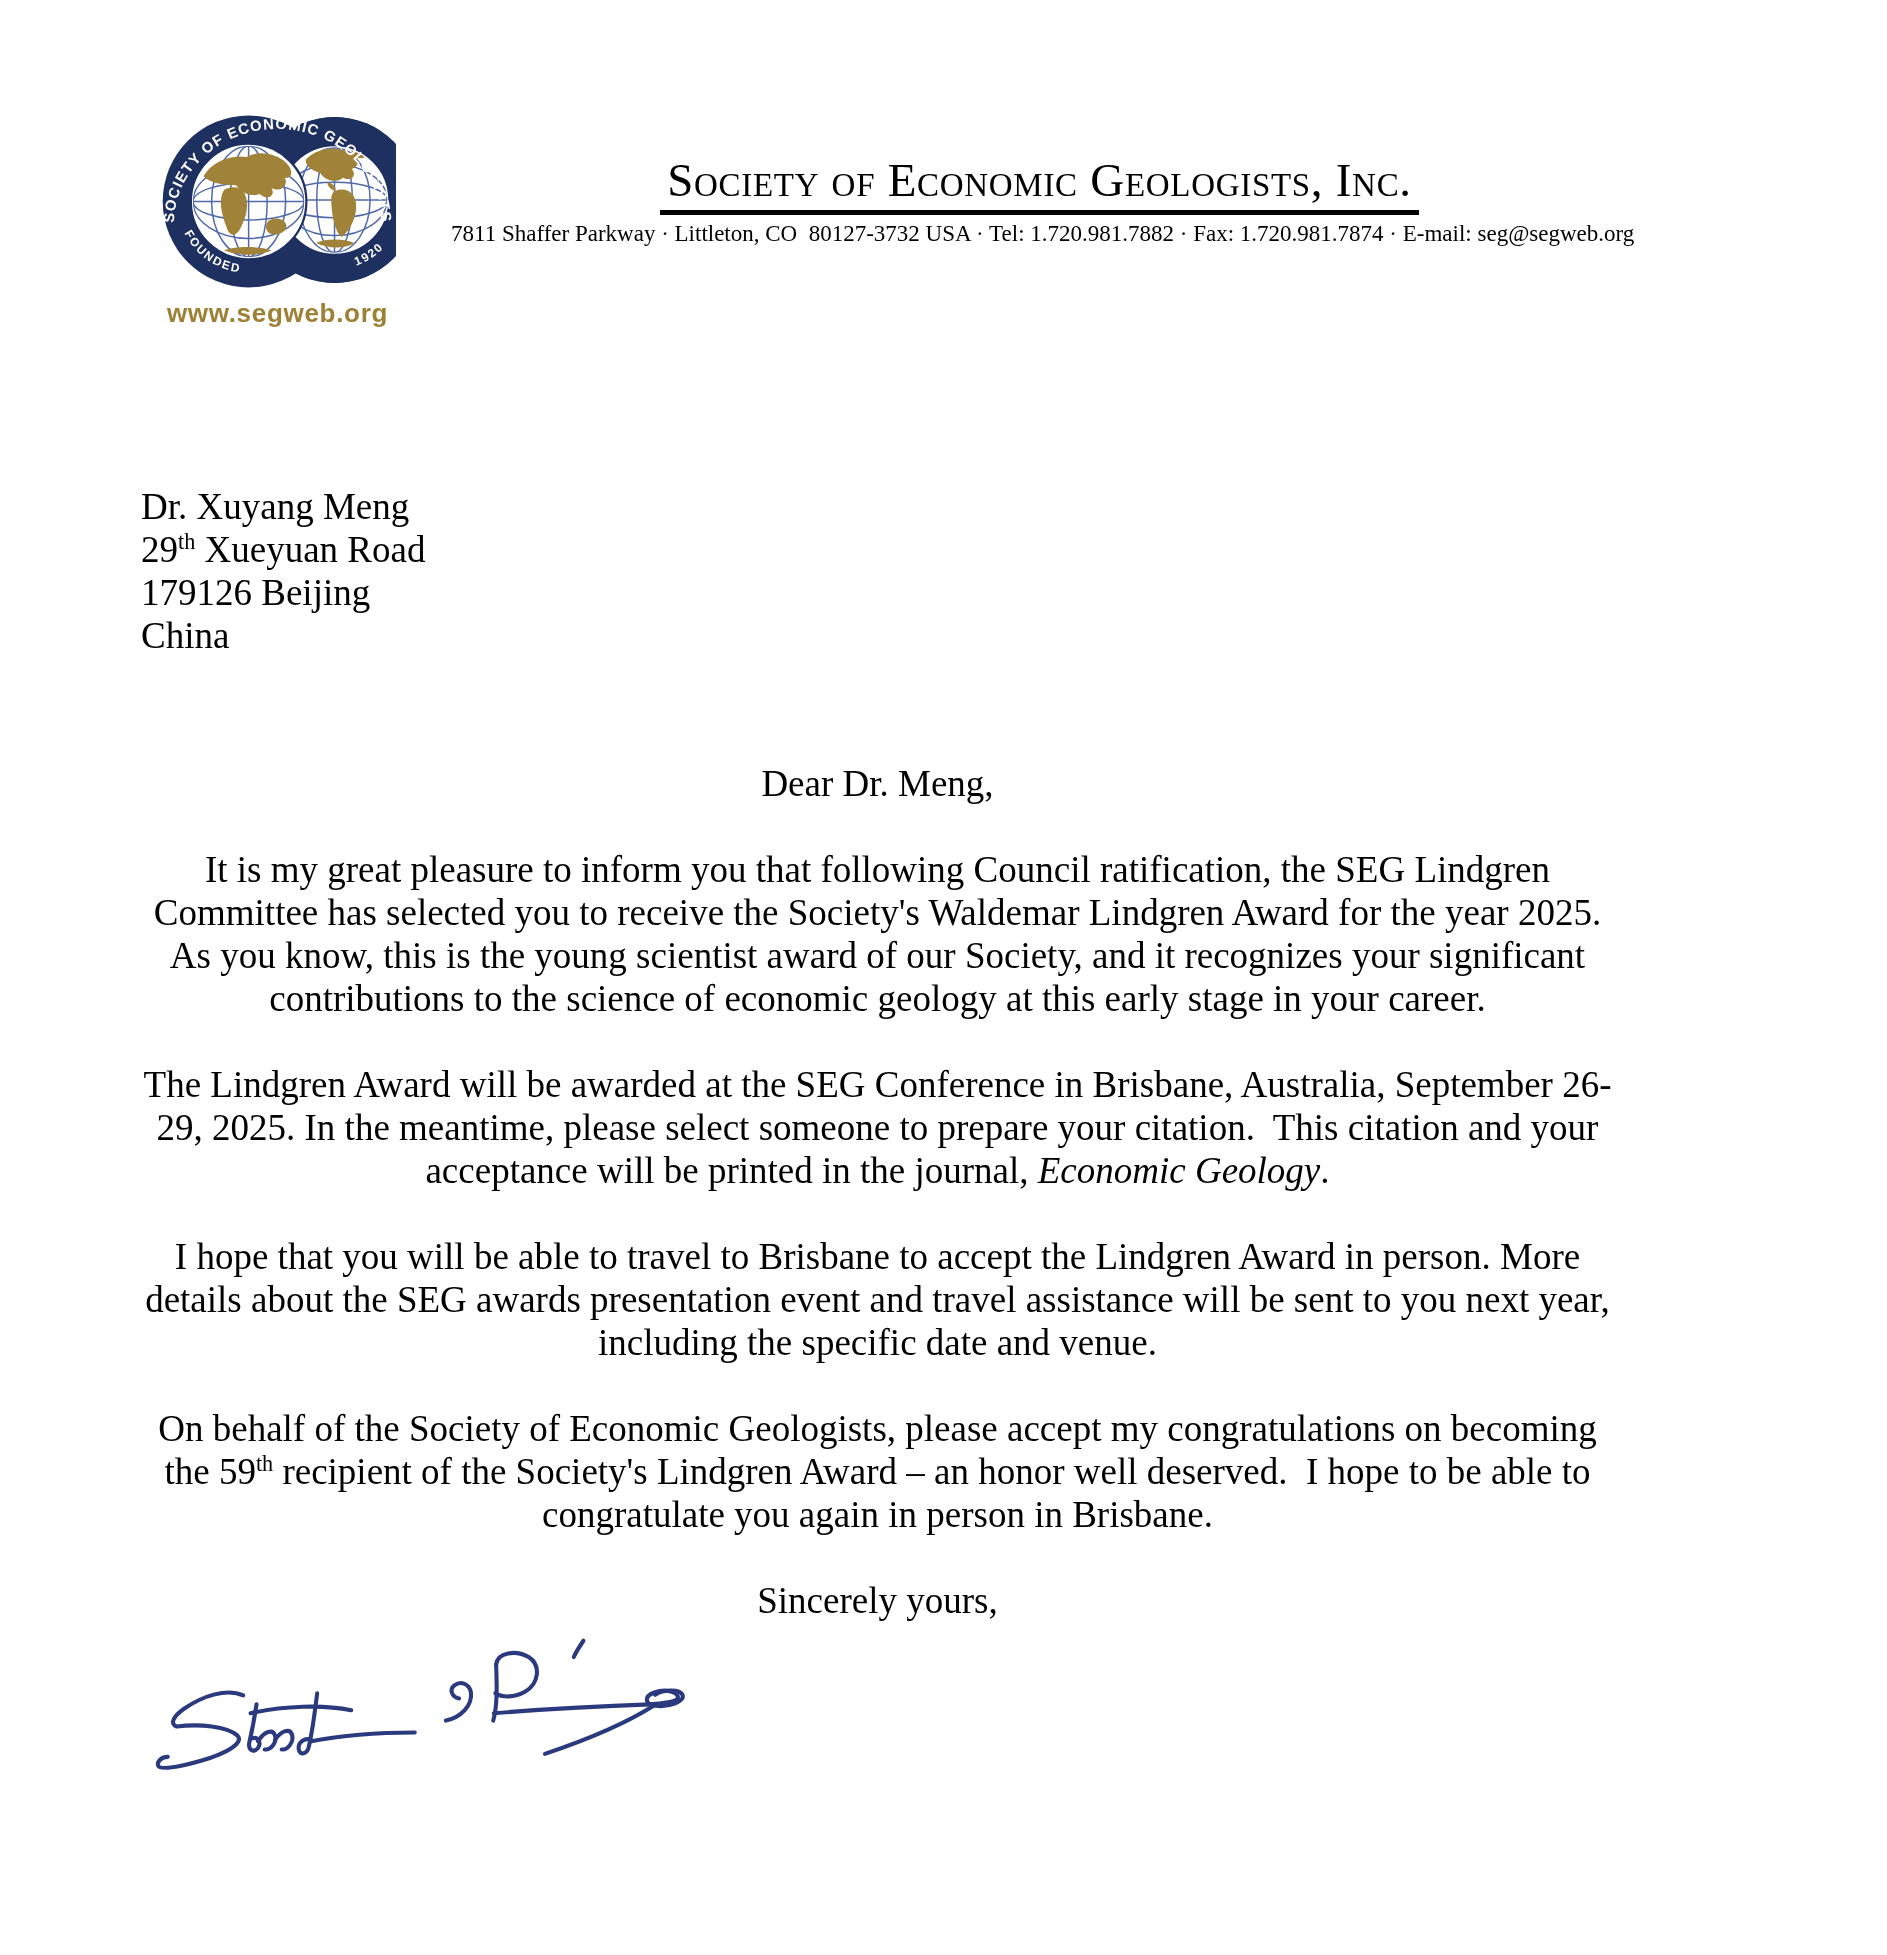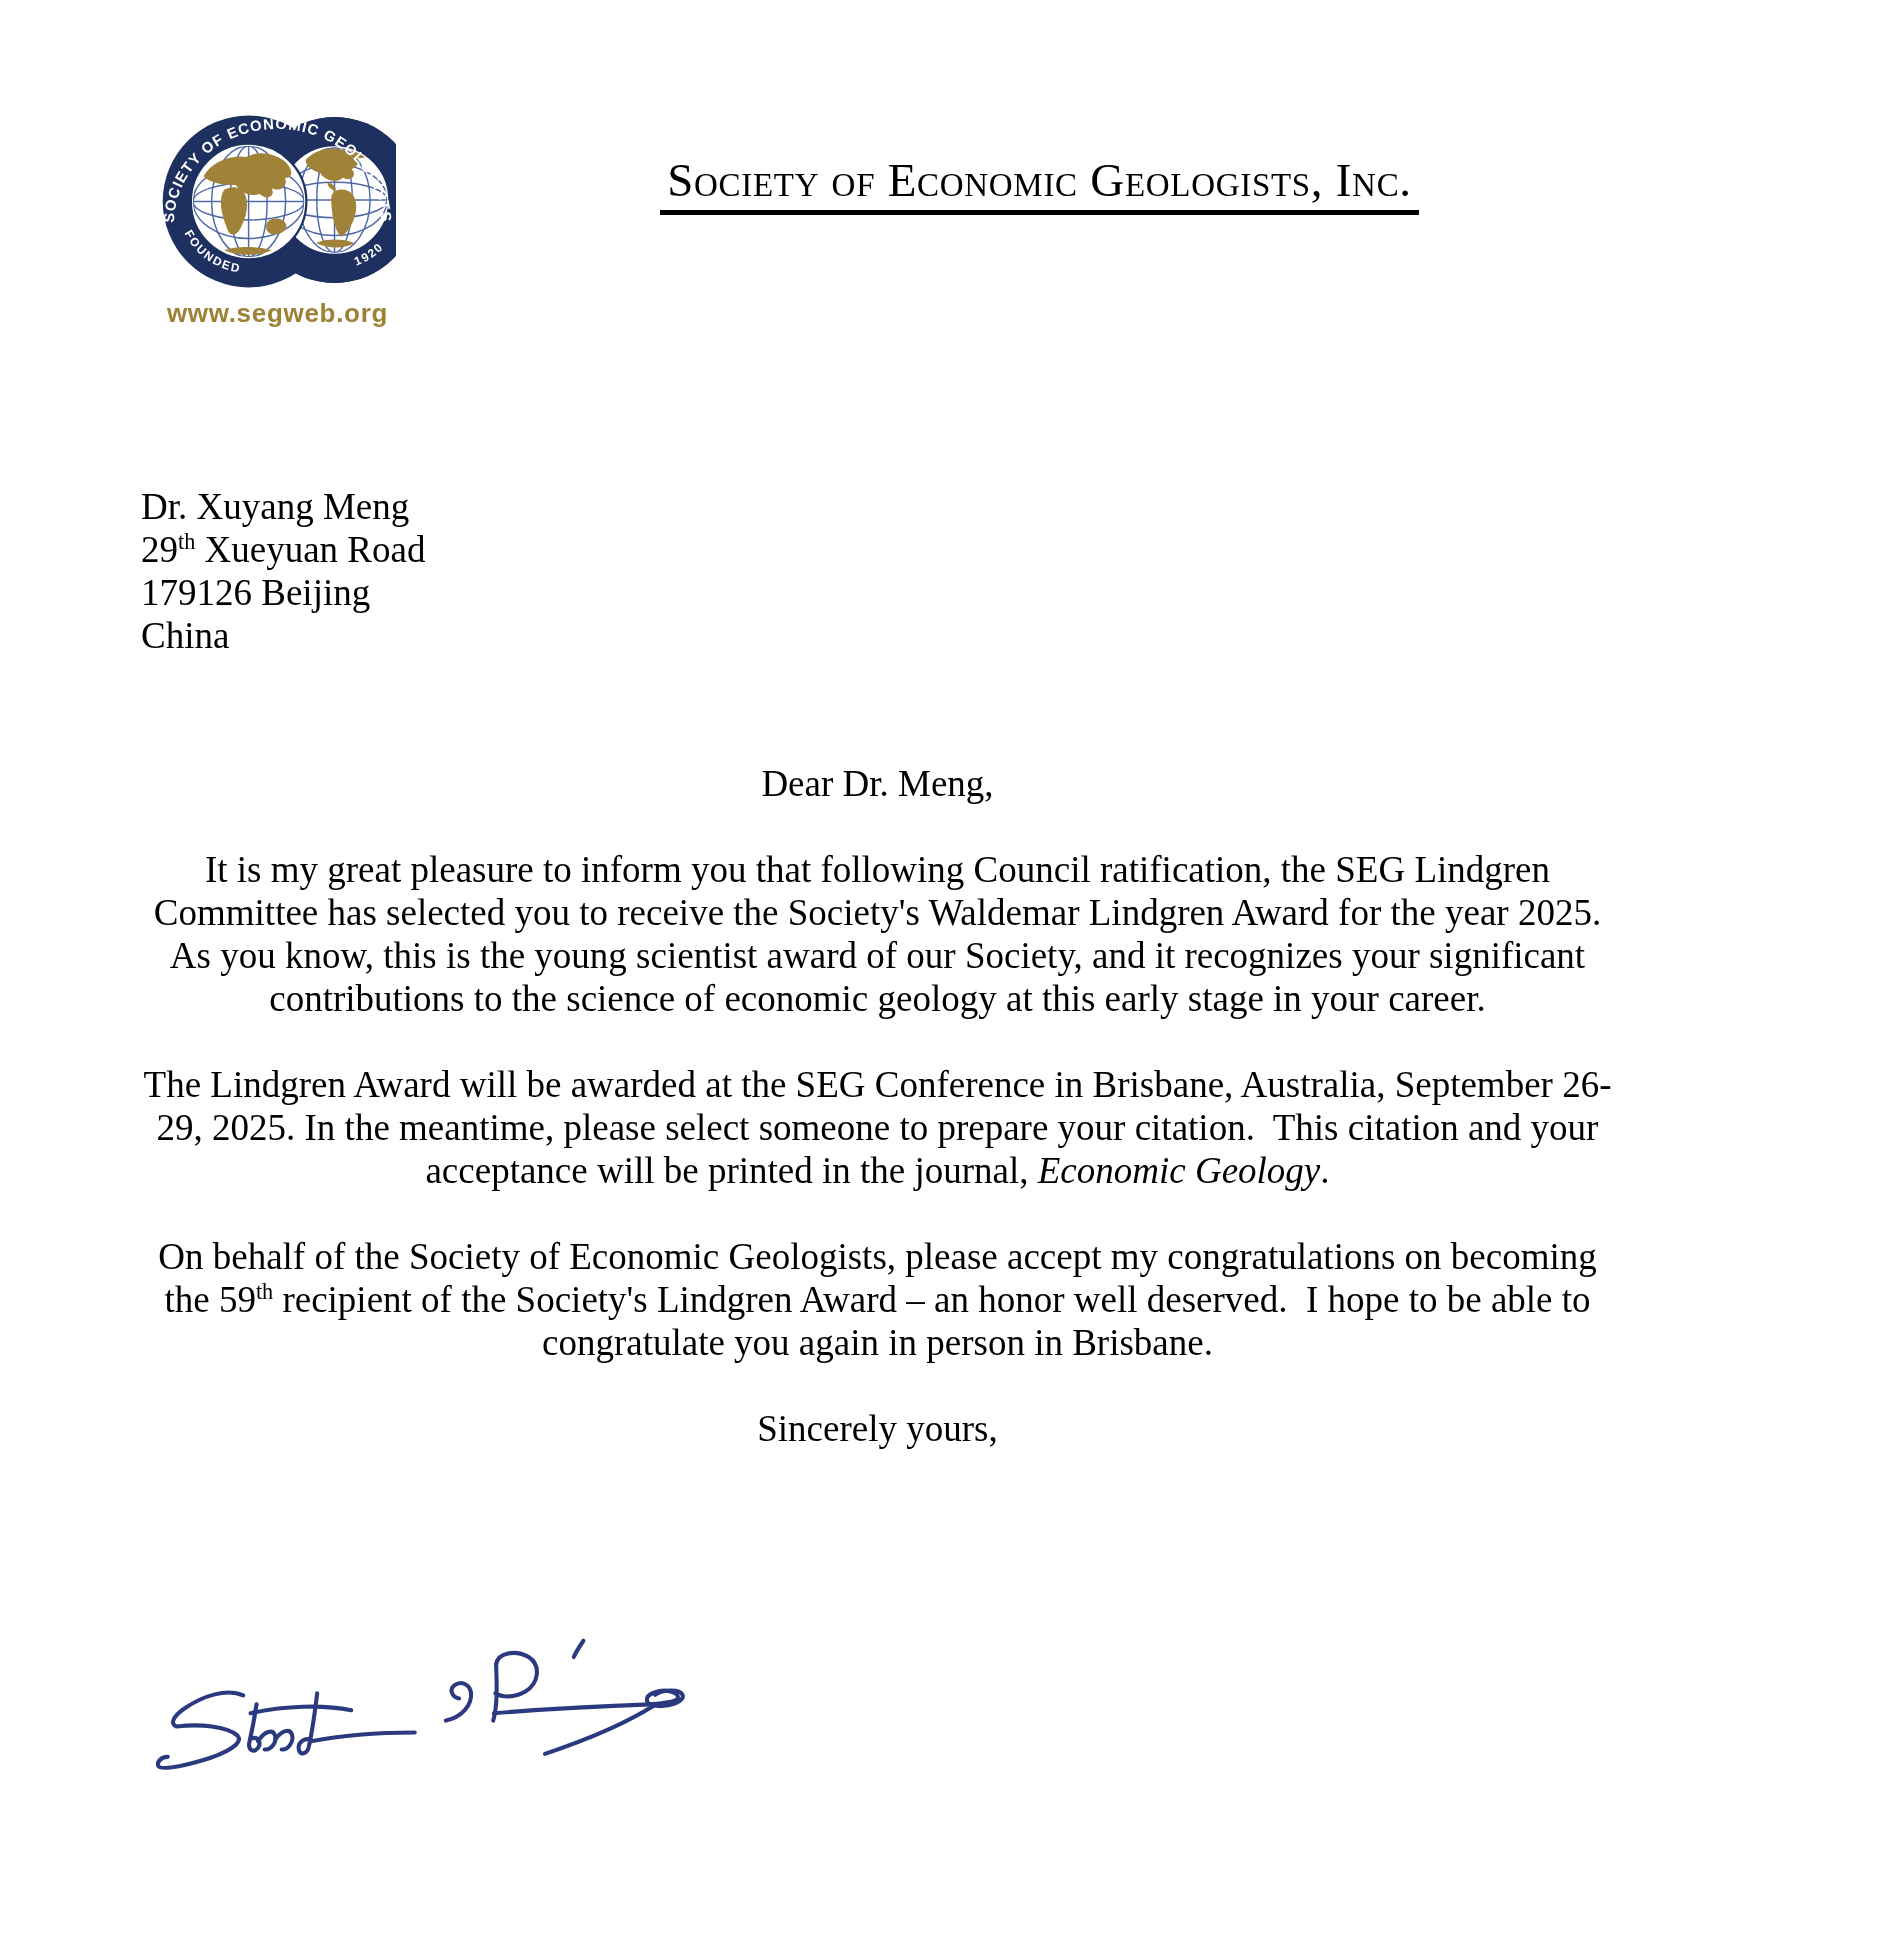--- a/index.html
+++ b/index.html
@@ -122,33 +122,35 @@
       <textPath href="#arcFound" startOffset="50%" text-anchor="middle">FOUNDED</textPath>
     </text>
     <text class="ring-text" font-size="16" letter-spacing="2.5">
       <textPath href="#arcYear" startOffset="50%" text-anchor="middle">1920</textPath>
     </text>
   </svg>
   <div class="logo-website">www.segweb.org</div>
 
   <div class="header-right">
     <h1 class="org-name">Society of Economic Geologists, Inc.</h1>
+    <div class="contact-line">7811 Shaffer Parkway · Littleton, CO  80127-3732 USA · Tel: 1.720.981.7882 · Fax: 1.720.981.7874 · E-mail: seg@segweb.org</div>
   </div>
 
   <div class="recipient">
     <div>Dr. Xuyang Meng</div>
     <div><span>29</span><sup>th</sup><span> Xueyuan Road</span></div>
     <div>179126 Beijing</div>
     <div>China</div>
   </div>
 
   <div class="letter-body">
     <p>Dear Dr. Meng,</p>
     <p>It is my great pleasure to inform you that following Council ratification, the SEG Lindgren Committee has selected you to receive the Society's Waldemar Lindgren Award for the year 2025.  As you know, this is the young scientist award of our Society, and it recognizes your significant contributions to the science of economic geology at this early stage in your career.</p>
     <p><span>The Lindgren Award will be awarded at the SEG Conference in Brisbane, Australia, September 26-29, 2025. In the meantime, please select someone to prepare your citation.  This citation and your acceptance will be printed in the journal, </span><span class="journal">Economic Geology</span><span>.</span></p>
+    <p>I hope that you will be able to travel to Brisbane to accept the Lindgren Award in person. More details about the SEG awards presentation event and travel assistance will be sent to you next year, including the specific date and venue.</p>
     <p><span>On behalf of the Society of Economic Geologists, please accept my congratulations on becoming the 59</span><sup>th</sup><span> recipient of the Society's Lindgren Award – an honor well deserved.  I hope to be able to congratulate you again in person in Brisbane.</span></p>
     <p>Sincerely yours,</p>
   </div>
 
   <svg class="signature-svg" viewBox="0 0 770 215" aria-hidden="true">
 
     <path class="sig-ink" d="M 150,98 C 128,88 96,98 70,116 C 56,126 50,136 60,140 C 92,136 128,140 142,152 C 152,162 128,176 94,186 C 66,194 38,200 35,193 C 33,187 40,181 48,181"></path>
 
     <path class="sig-ink" d="M 168,110 C 165,130 161,150 158,163 C 157,172 164,176 170,169 C 175,162 170,153 162,156"></path>
     <path class="sig-ink" d="M 170,160 C 179,146 190,143 193,152 C 196,162 187,172 179,171"></path>

